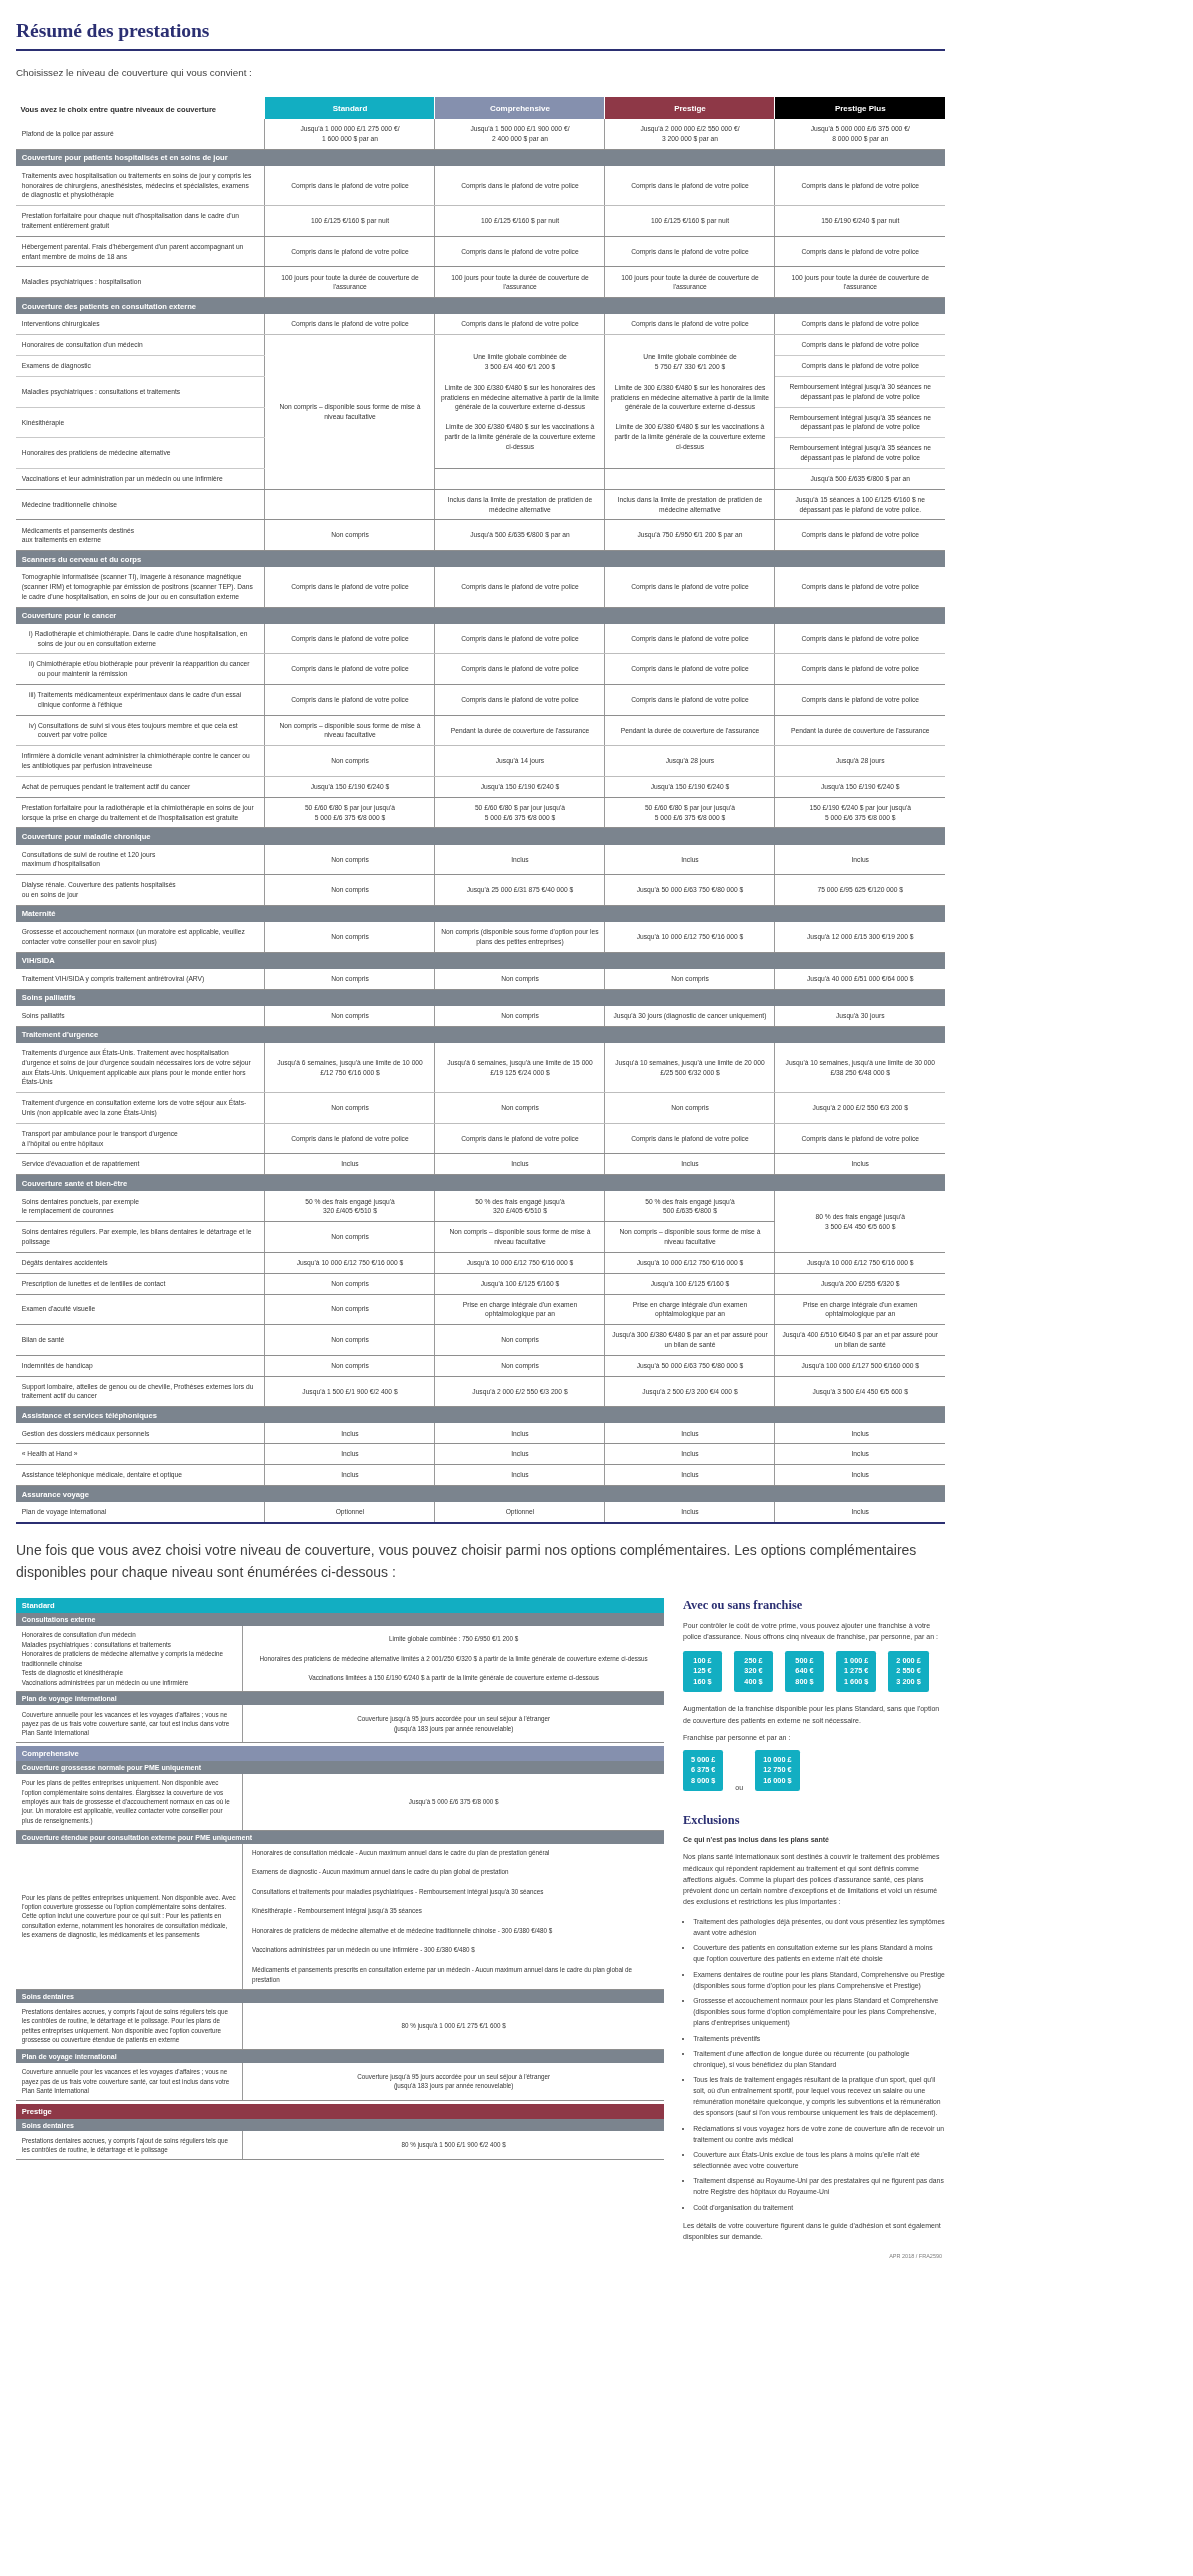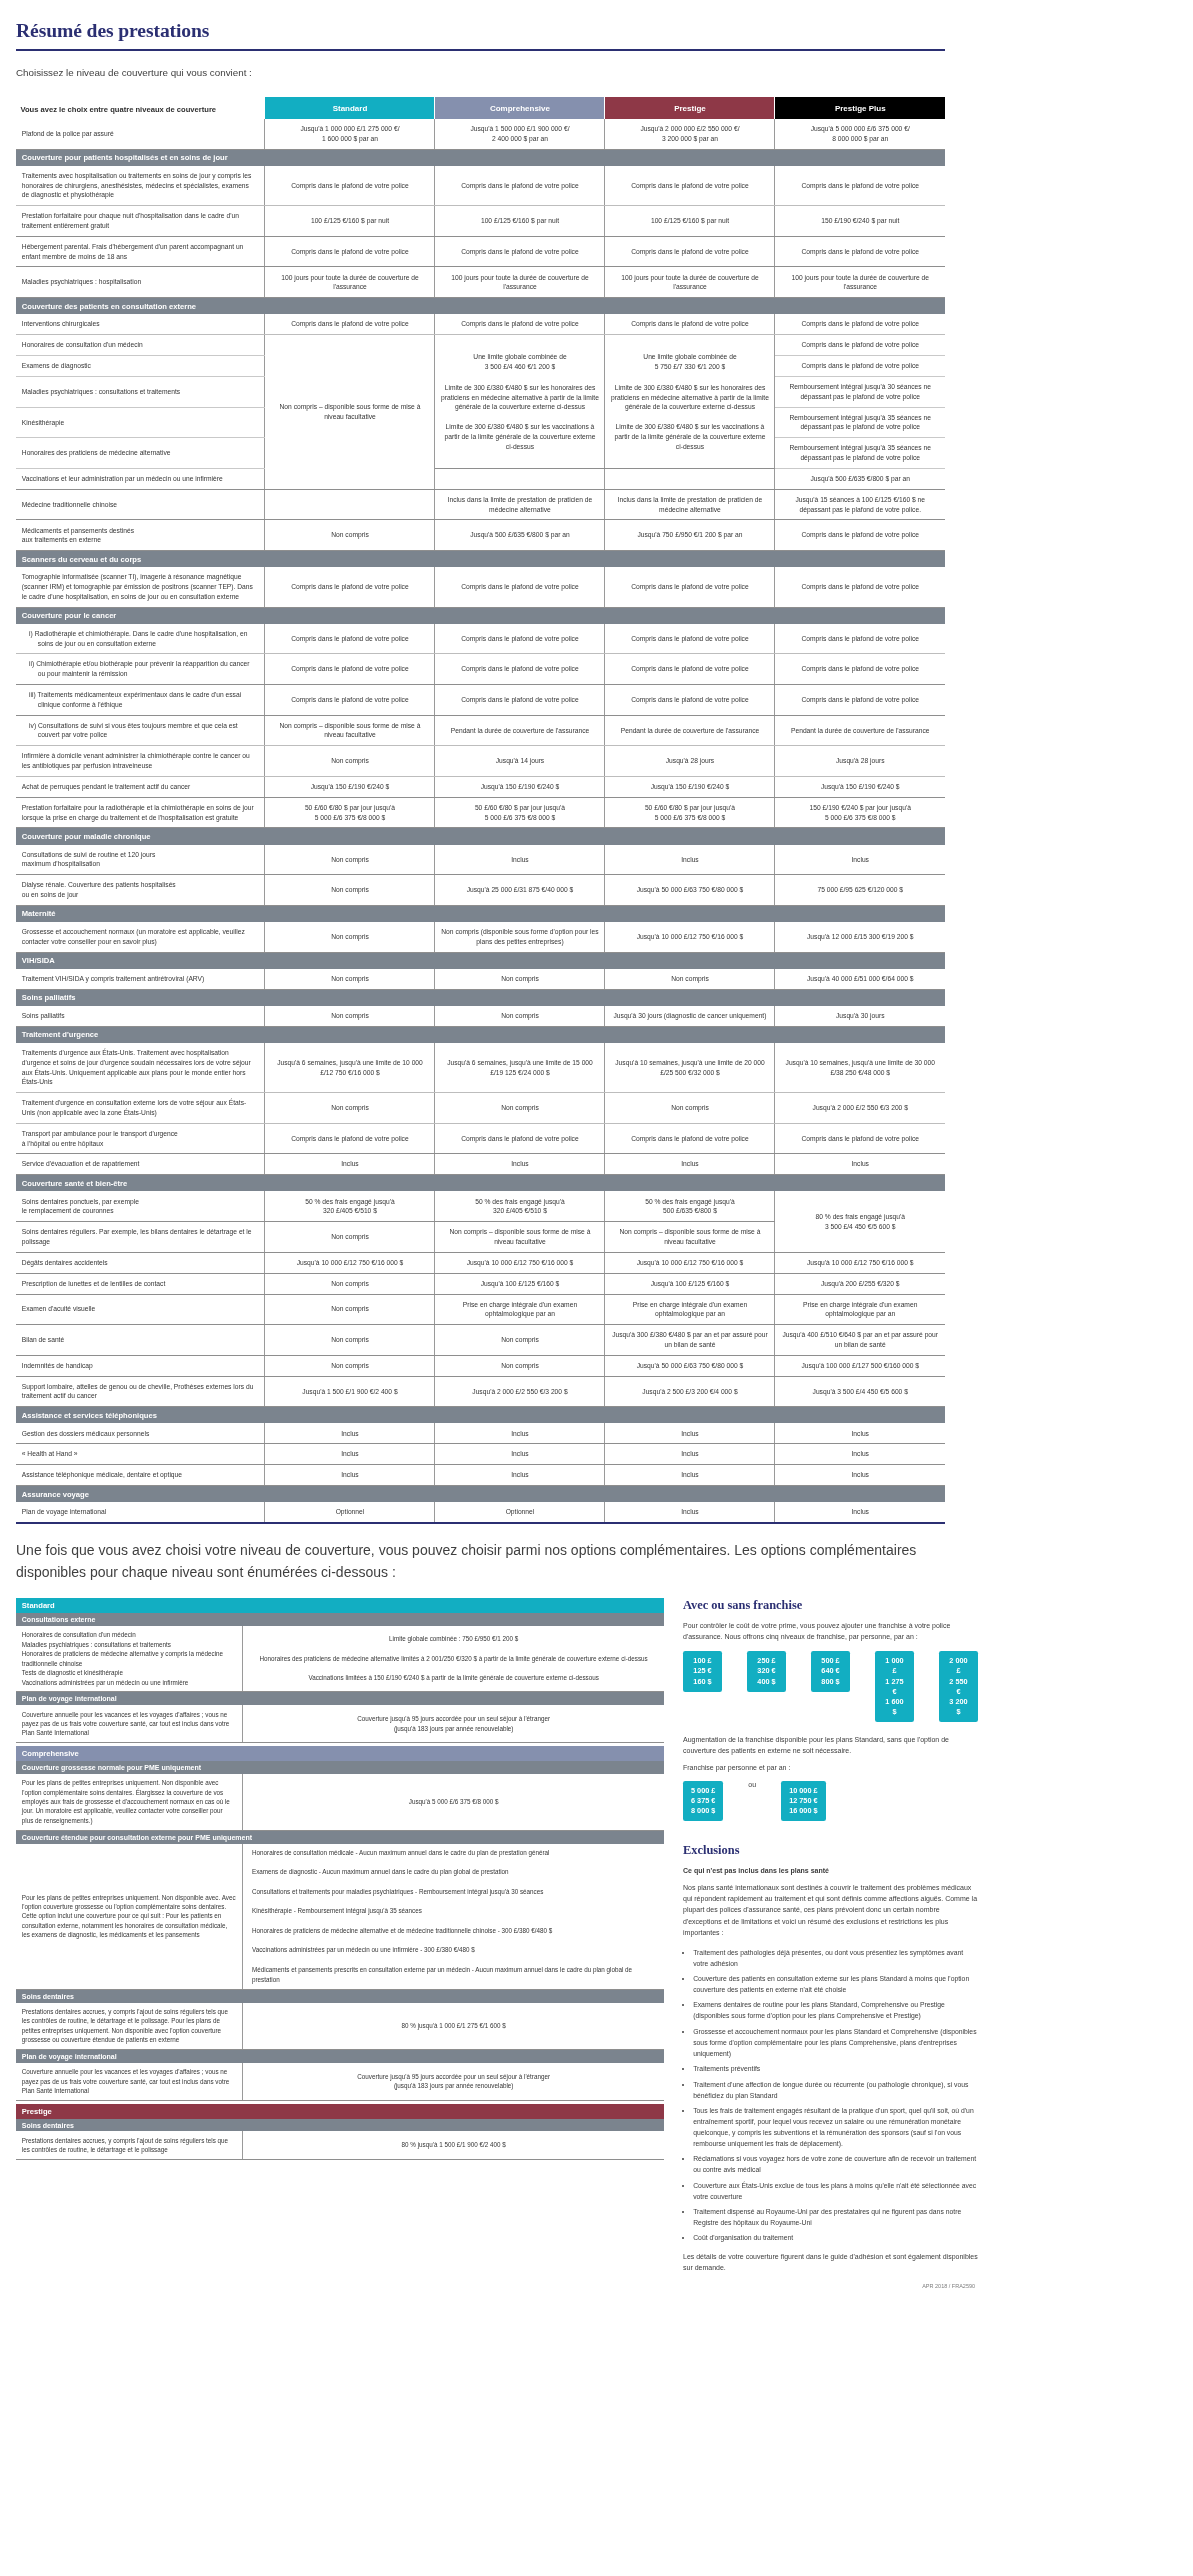--- a/index.html
+++ b/index.html
@@ -103,21 +103,21 @@
 
   
   h3.rc-title {
     font-family:"Liberation Serif", serif; font-size:12.4px; font-weight:bold;
     color:#2b2f72; margin:0 0 6.5px 0;
   }
   h3.rc-title.ex { margin-top:22px; }
   .rc-p { font-size:7px; line-height:1.6; color:#3b3b3b; margin:0 0 8.7px 0; }
   .rc-p.tight { margin-bottom:5.8px; }
 
-  .chip-row { display:flex; align-items:flex-start; gap:25px; margin:7.3px 0 11.6px 0; }
+  .chip-row { display:flex; align-items:flex-end; gap:12px; margin:7.3px 0 11.6px 0; }
   .chip {
     background:#12aec2; color:#ffffff; border-radius:2.2px;
     font-size:7.3px; font-weight:bold; line-height:1.4;
     text-align:center; padding:5.1px 8px; min-width:39px;
   }
   .chip-or { font-size:7px; color:#3b3b3b; }
 
   ul.rc-list { margin:4.4px 0 0 0; padding-left:10.2px; }
   ul.rc-list li { font-size:6.8px; line-height:1.62; color:#3b3b3b; margin-bottom:4.4px; }
 

